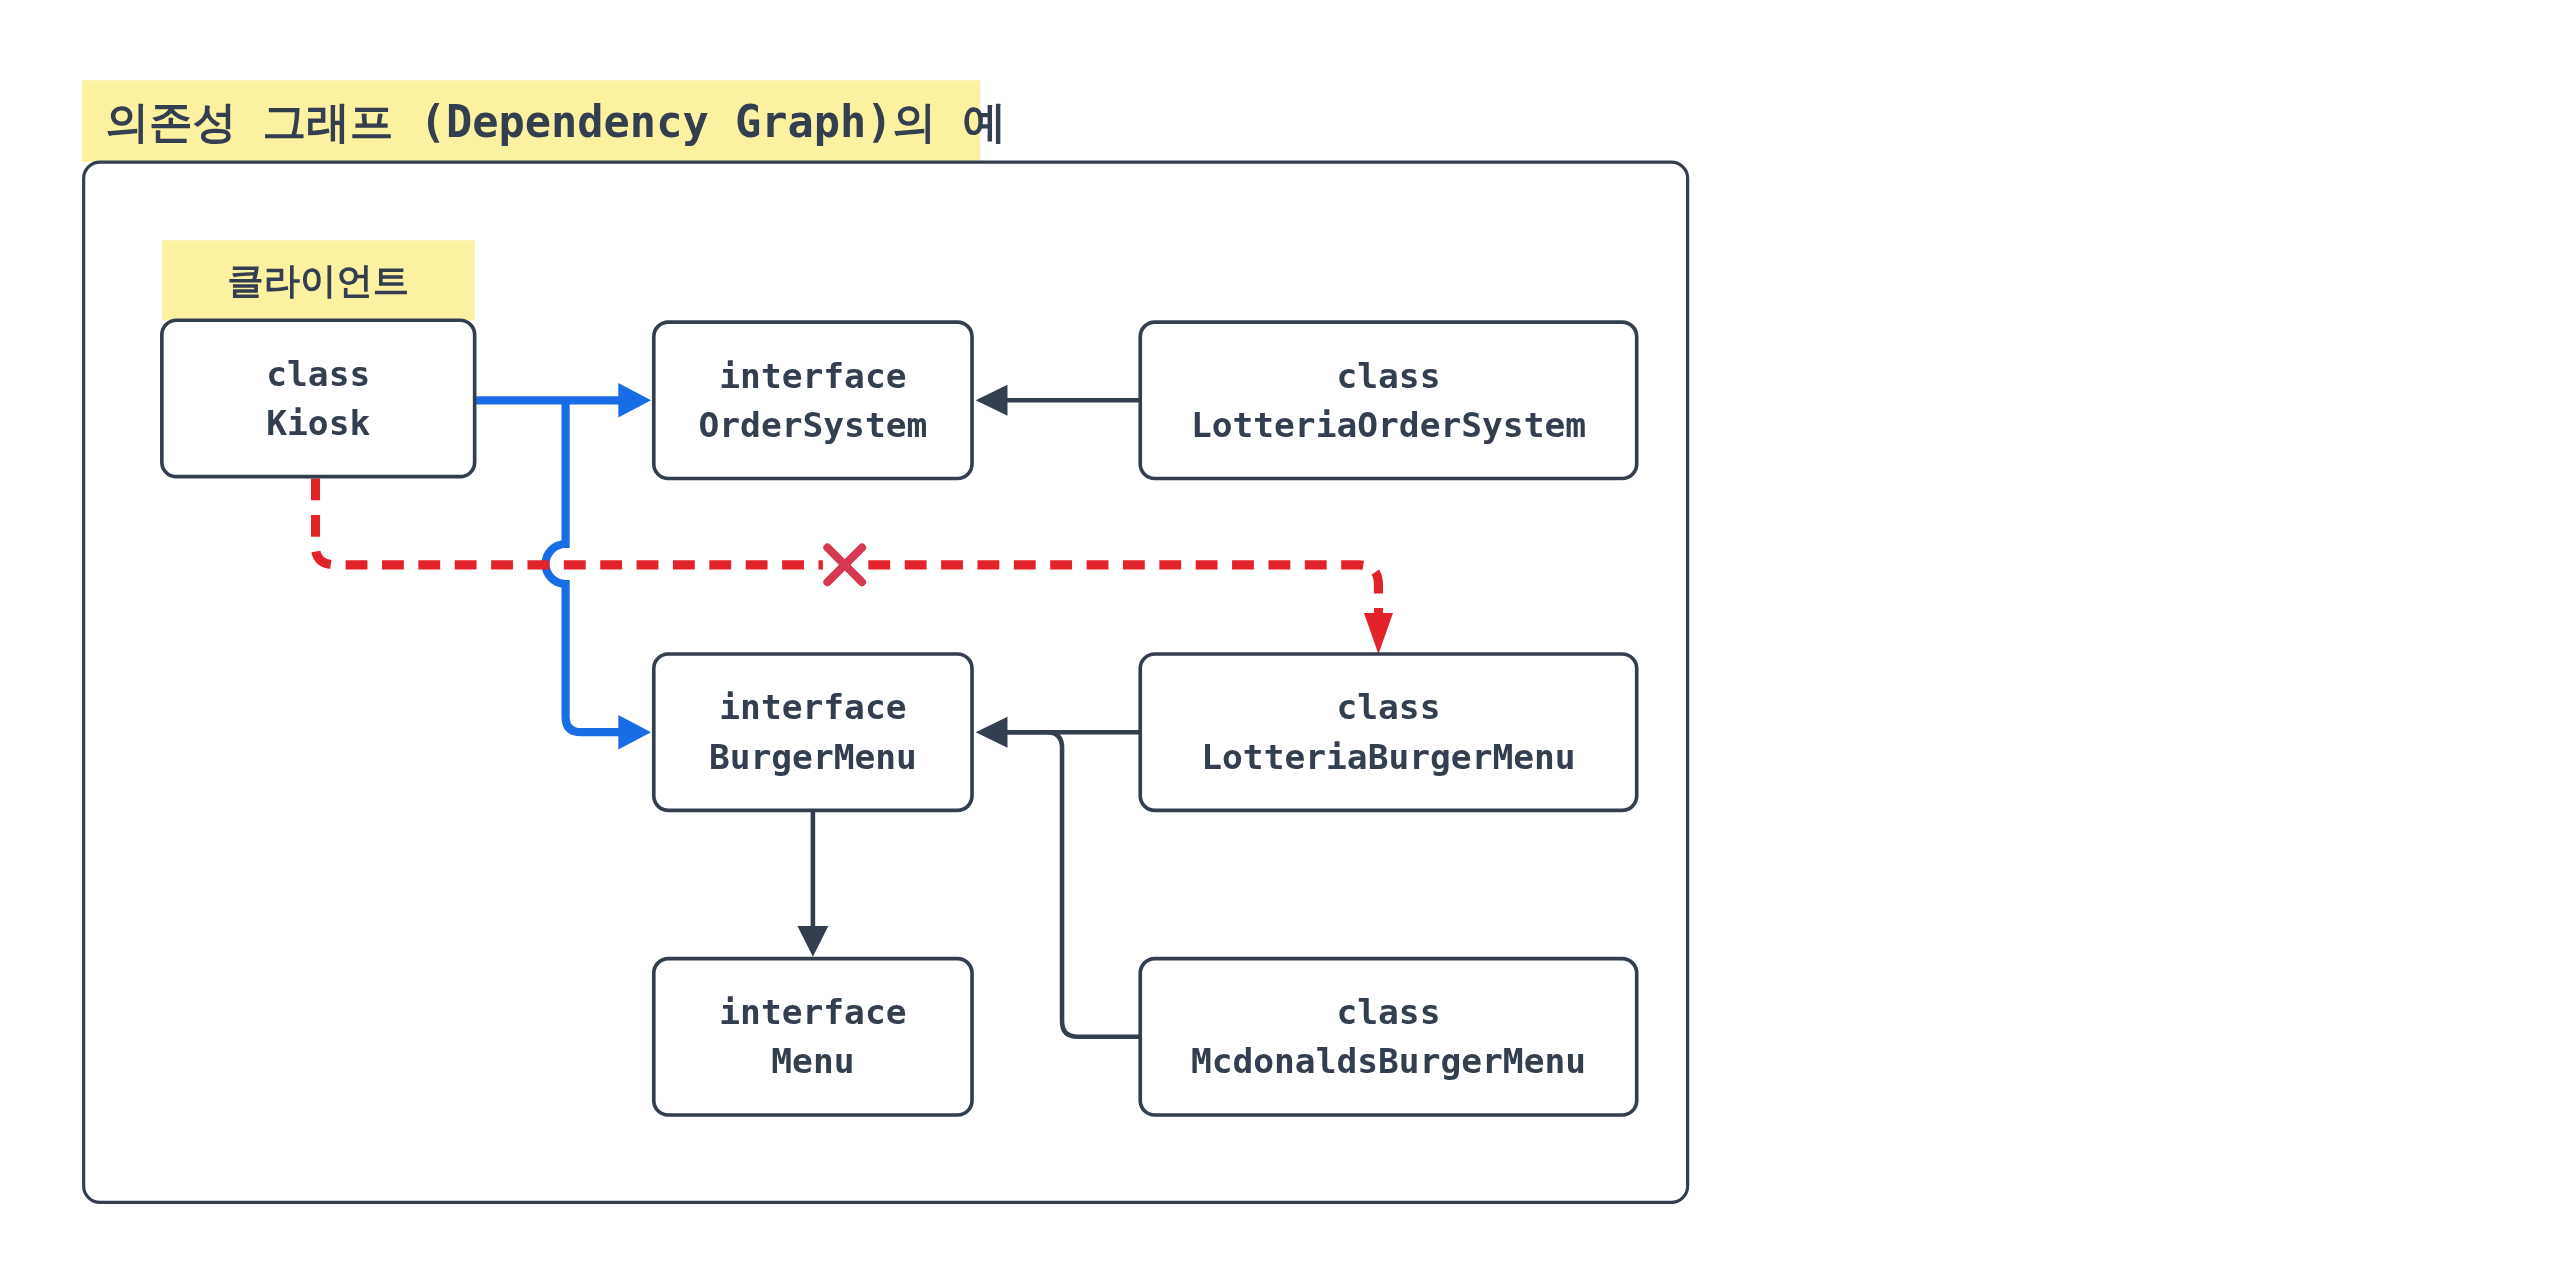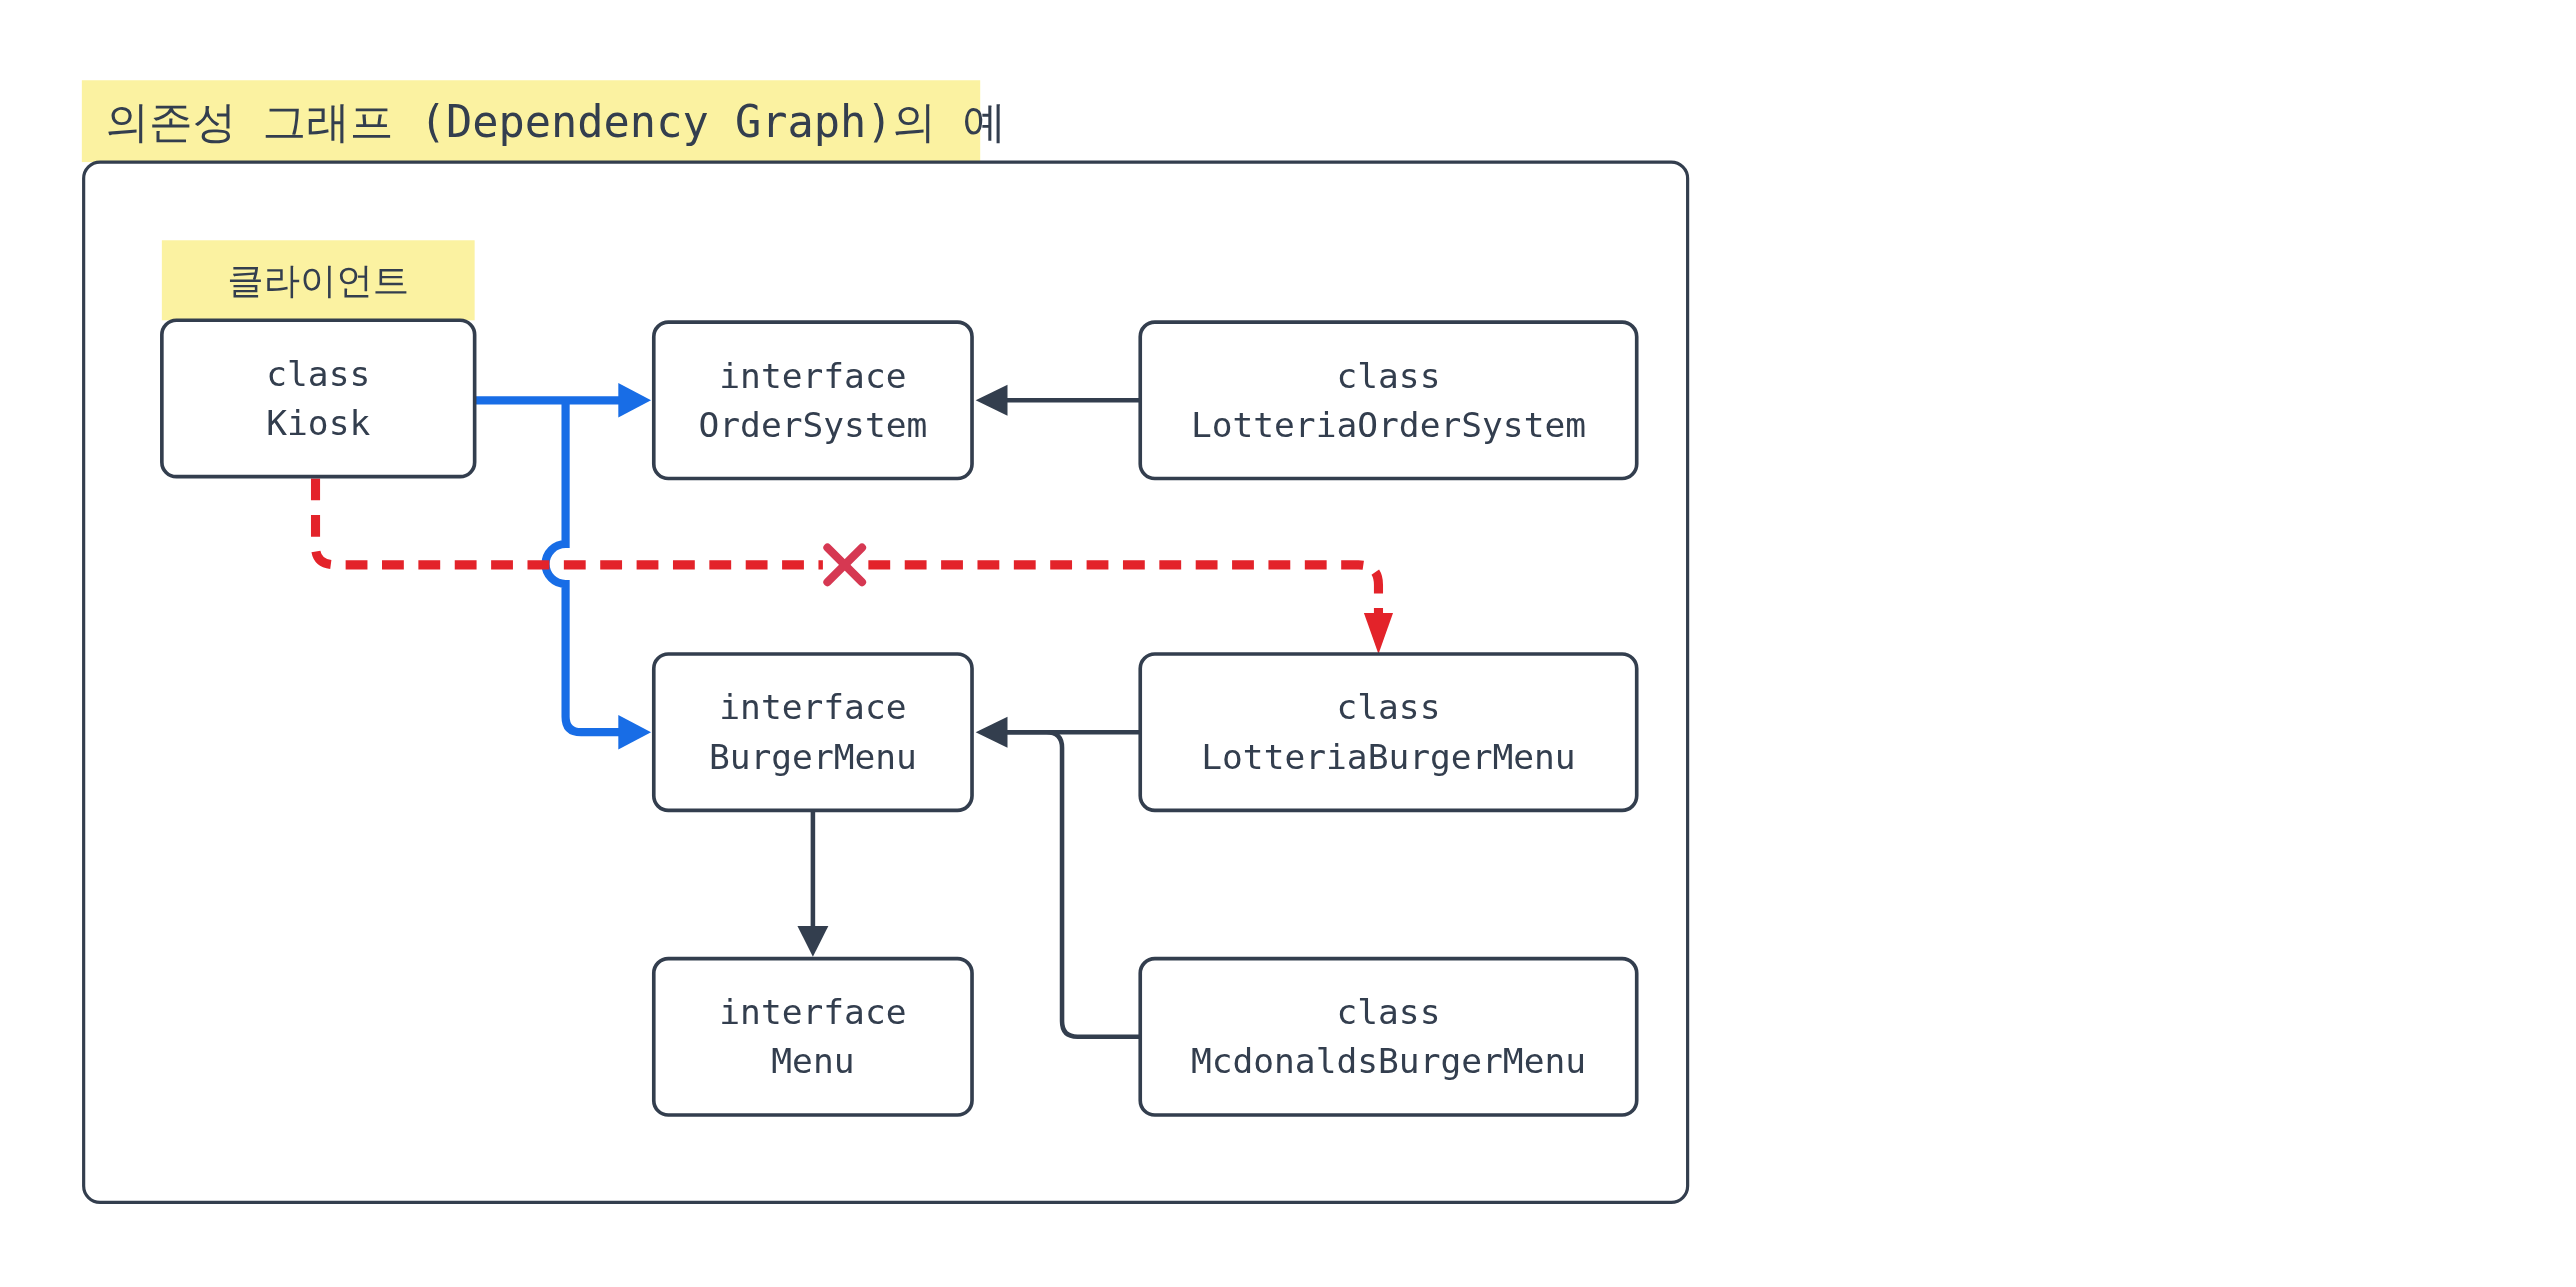--- a/index.html
+++ b/index.html
@@ -6,20 +6,21 @@
     margin: 0;
     padding: 0;
     background: #ffffff;
   }
   .canvas {
     position: relative;
     width: 2576px;
     height: 1288px;
     background: #ffffff;
     overflow: hidden;
+    font-weight: bold;
   }
   svg text {
     font-family: "DejaVu Sans Mono", "DejaVu Sans", monospace;
     fill: #333E4E;
   }
   .title-text   { font-size: 48px; }
   .label-text   { font-size: 40px; }
   .node-text    { font-size: 38px; }
   .node-rect    { fill: #ffffff; stroke: #333E4E; stroke-width: 4; }
   .container-rect { fill: none; stroke: #333E4E; stroke-width: 3.5; }

